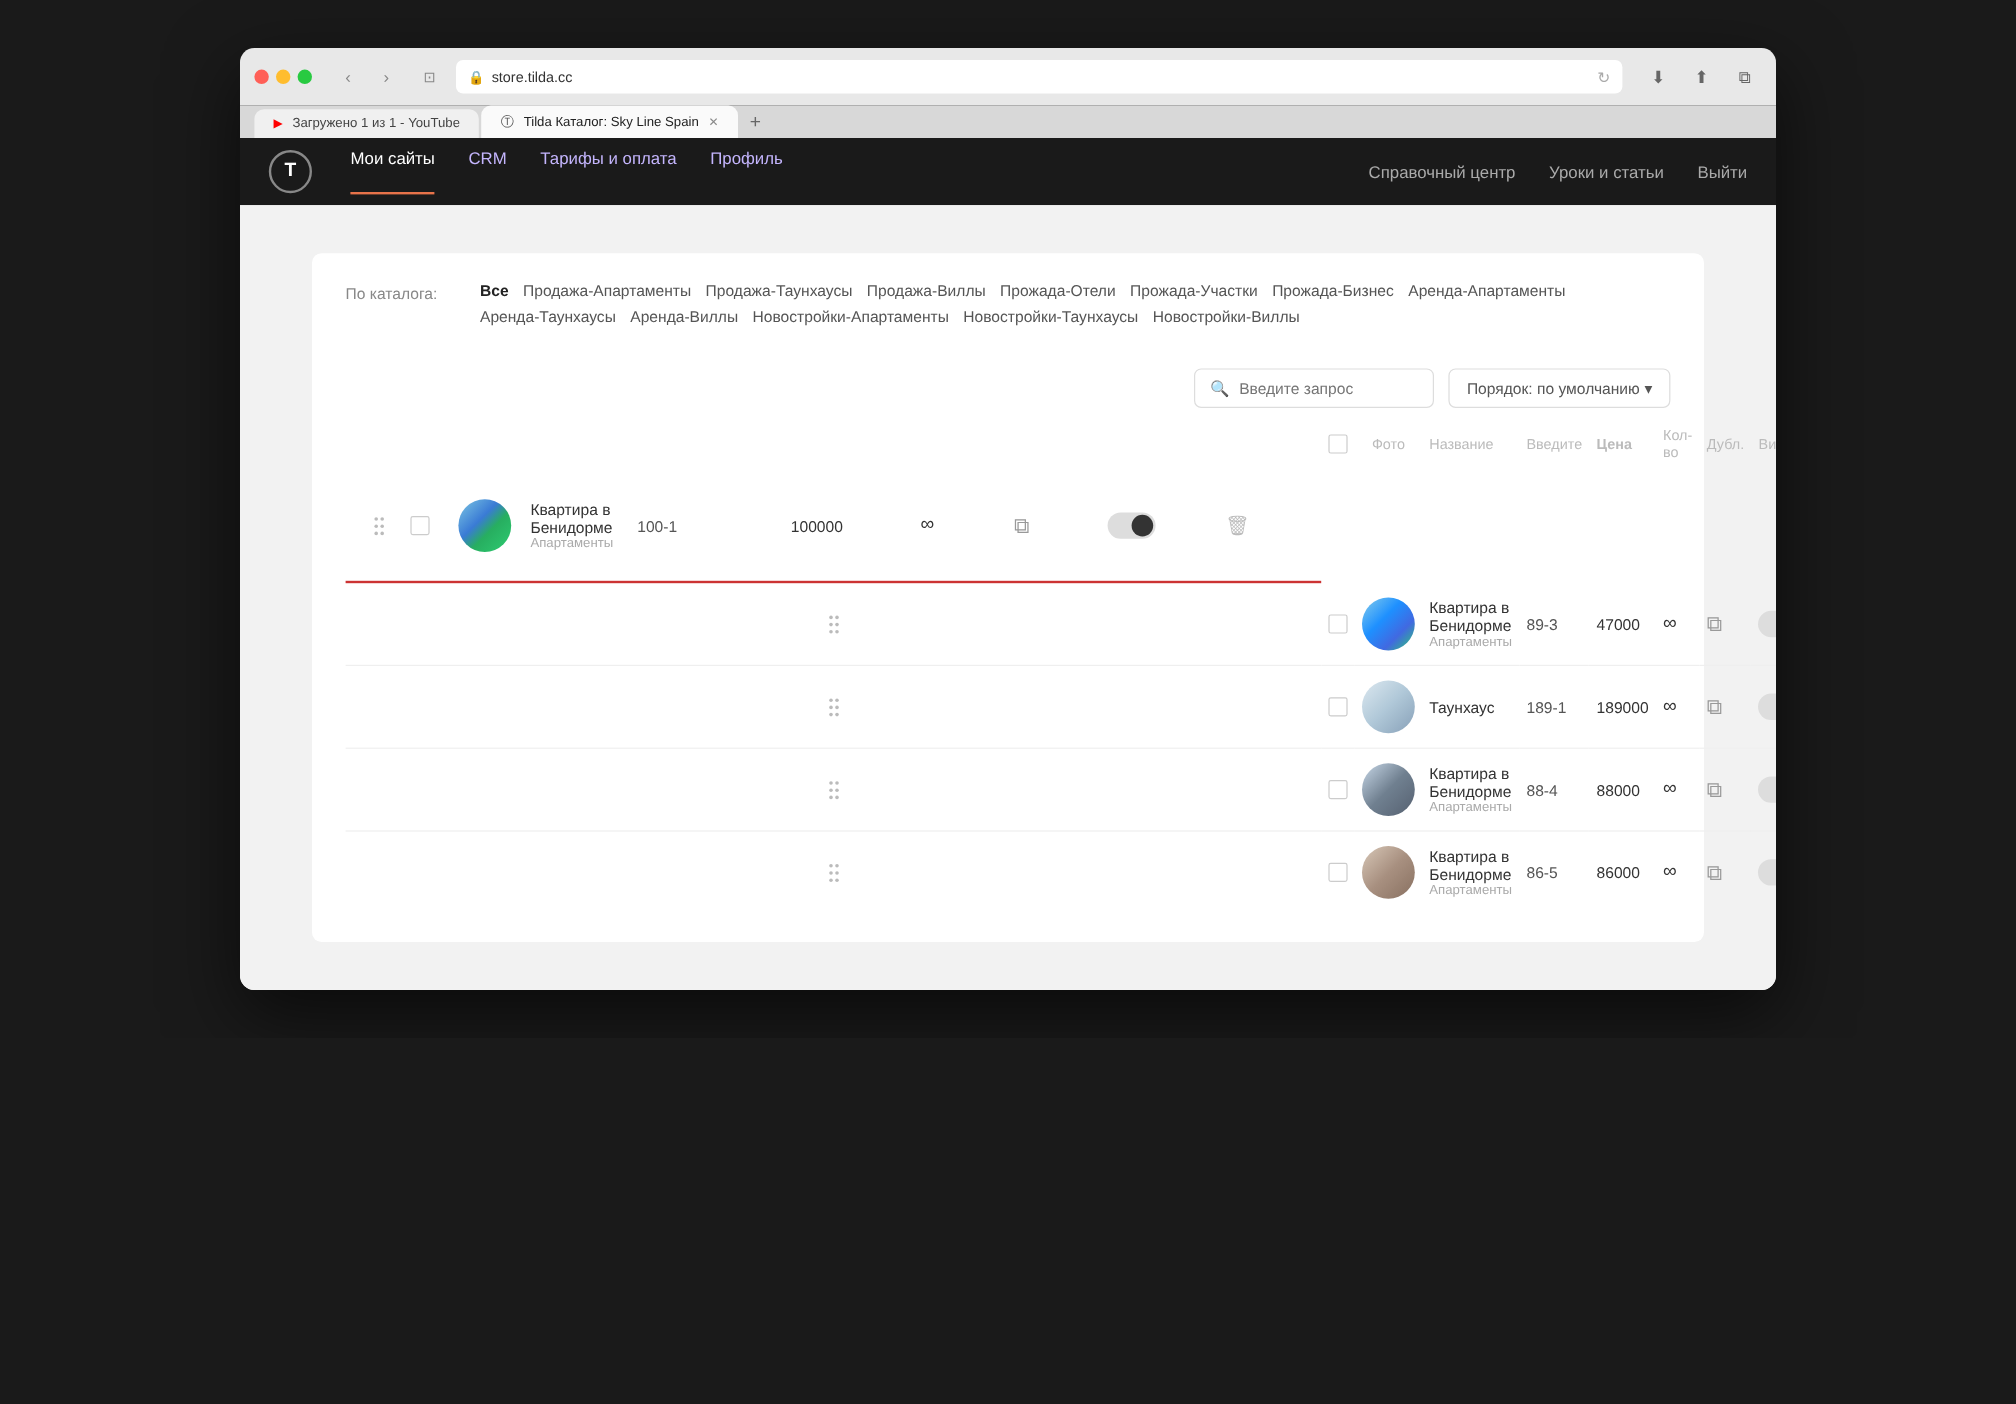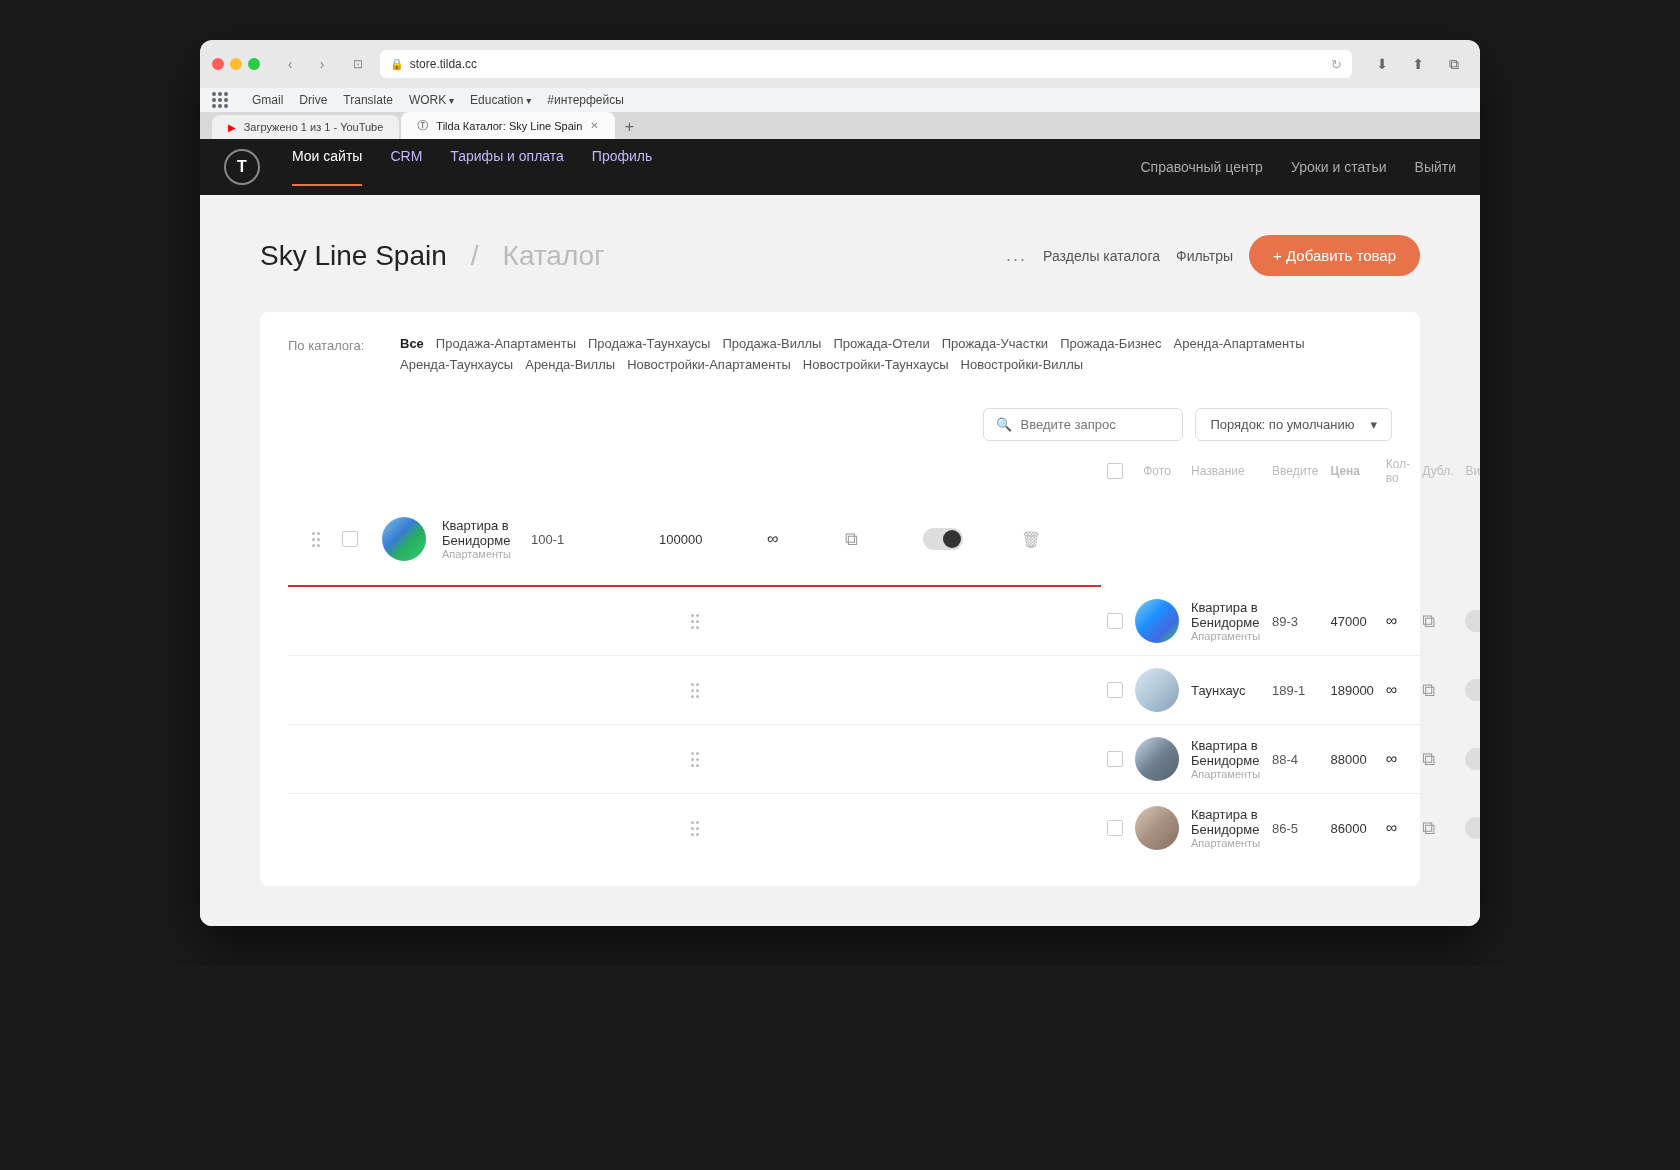--- a/index.html
+++ b/index.html
@@ -422,21 +422,21 @@
     .order-select {
       border: 1px solid #ddd;
       border-radius: 6px;
       padding: 8px 14px;
       font-size: 13px;
       color: #555;
       background: white;
       cursor: pointer;
       display: flex;
       align-items: flex-start;
-      gap: 16px;
+      gap: 4px;
     }
 
     .table-row {
       display: grid;
       grid-template-columns: 24px 32px 52px 1fr 120px 100px 70px 70px 90px 70px;
       padding: 12px 16px;
       border-bottom: 1px solid #efefef;
       align-items: center;
       gap: 8px;
       position: relative;
@@ -533,41 +533,20 @@
       <span class="address-bar-url">store.tilda.cc</span>
       <span style="margin-left:auto; color:#aaa; font-size:13px;">↻</span>
     </div>
     <div class="browser-actions">
       <button class="browser-action-btn">⬇</button>
       <button class="browser-action-btn">⬆</button>
       <button class="browser-action-btn">⧉</button>
     </div>
   </div>
 
-  <div class="google-toolbar">
-    <div class="google-apps-icon">
-      <div class="google-apps-dot"></div>
-      <div class="google-apps-dot"></div>
-      <div class="google-apps-dot"></div>
-      <div class="google-apps-dot"></div>
-      <div class="google-apps-dot"></div>
-      <div class="google-apps-dot"></div>
-      <div class="google-apps-dot"></div>
-      <div class="google-apps-dot"></div>
-      <div class="google-apps-dot"></div>
-    </div>
-    <div class="google-toolbar-links">
-      <a class="google-toolbar-link">Gmail</a>
-      <a class="google-toolbar-link">Drive</a>
-      <a class="google-toolbar-link">Translate</a>
-      <a class="google-toolbar-link has-arrow">WORK</a>
-      <a class="google-toolbar-link has-arrow">Education</a>
-      <a class="google-toolbar-link">#интерфейсы</a>
-    </div>
-  </div>
 
   <div class="browser-tabs">
     <div class="browser-tab">
       <span class="browser-tab-icon" style="color:#ff0000;">▶</span>
       <span class="browser-tab-title">Загружено 1 из 1 - YouTube</span>
     </div>
     <div class="browser-tab active">
       <span class="browser-tab-icon" style="color:#555; font-size:11px;">Ⓣ</span>
       <span class="browser-tab-title">Tilda Каталог: Sky Line Spain</span>
       <span class="browser-tab-close">✕</span>
@@ -587,31 +566,20 @@
       </div>
       <div class="tilda-nav-right">
         <a class="tilda-nav-right-link">Справочный центр</a>
         <a class="tilda-nav-right-link">Уроки и статьи</a>
         <a class="tilda-nav-right-link">Выйти</a>
       </div>
     </nav>
 
     <div class="main-content">
 
-      <div class="page-header">
-        <span class="page-title">Sky Line Spain</span>
-        <span class="page-title-separator">/</span>
-        <span class="page-subtitle">Каталог</span>
-        <div class="page-header-actions">
-          <span class="more-btn">...</span>
-          <a class="sections-btn">Разделы каталога</a>
-          <a class="filters-btn">Фильтры</a>
-          <button class="add-product-btn">+ Добавить товар</button>
-        </div>
-      </div>
 
       <div class="filters-section">
 
         <div class="filter-row">
           <span class="filter-label">По каталога:</span>
           <div class="filter-tags">
             <span class="filter-tag active">Все</span>
             <span class="filter-tag">Продажа-Апартаменты</span>
             <span class="filter-tag">Продажа-Таунхаусы</span>
             <span class="filter-tag">Продажа-Виллы</span>

